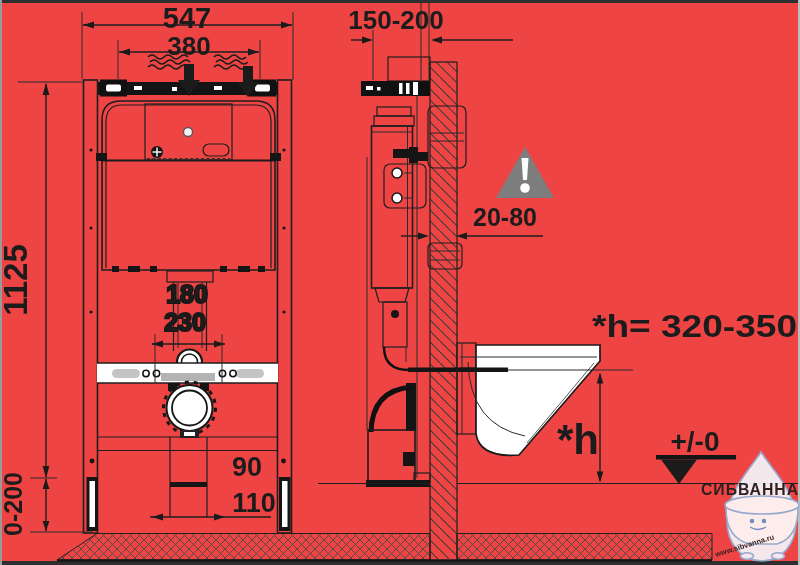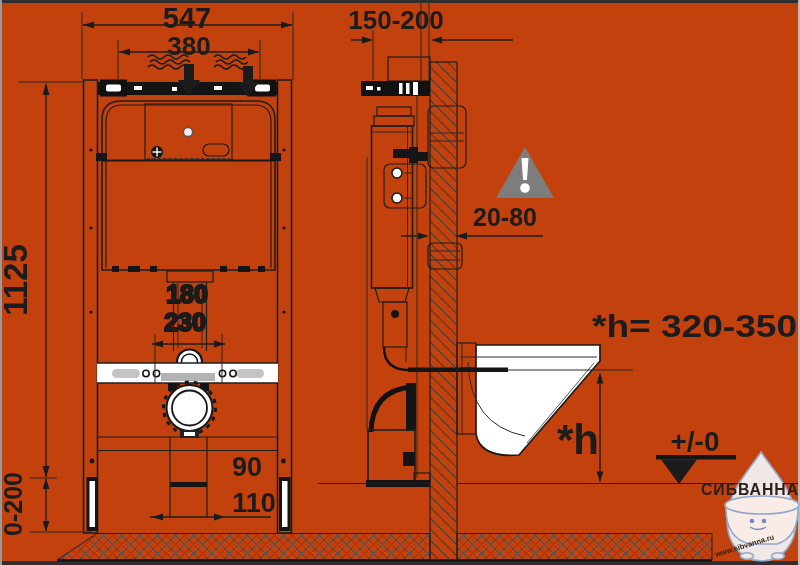--- a/index.html
+++ b/index.html
@@ -1,16 +1,16 @@
 <!DOCTYPE html>
 <html><head>
 <meta charset="utf-8">
 <style>
   html,body{margin:0;padding:0;background:#e8e8e8;}
-  #stage{position:relative;width:800px;height:565px;background:#c2410c;overflow:hidden;
+  #stage{position:relative;width:800px;height:565px;background:#ef4444;overflow:hidden;
          font-family:"Liberation Sans",sans-serif;}
   svg{position:absolute;left:0;top:0;}
   text{font-family:"Liberation Sans",sans-serif;font-weight:700;fill:#1c1c1c;}
   .dimline{stroke:#1e1e1e;stroke-width:1.4;fill:none;}
   .thin{stroke:#2a2a2a;stroke-width:1;fill:none;}
   .draw{stroke:#1e1e1e;stroke-width:1.6;fill:none;}
   .draw2{stroke:#1e1e1e;stroke-width:1.2;fill:none;}
   .blk{fill:#151515;stroke:none;}
   .ah{fill:#1b1b1b;stroke:none;}
   .white{fill:#ffffff;}

